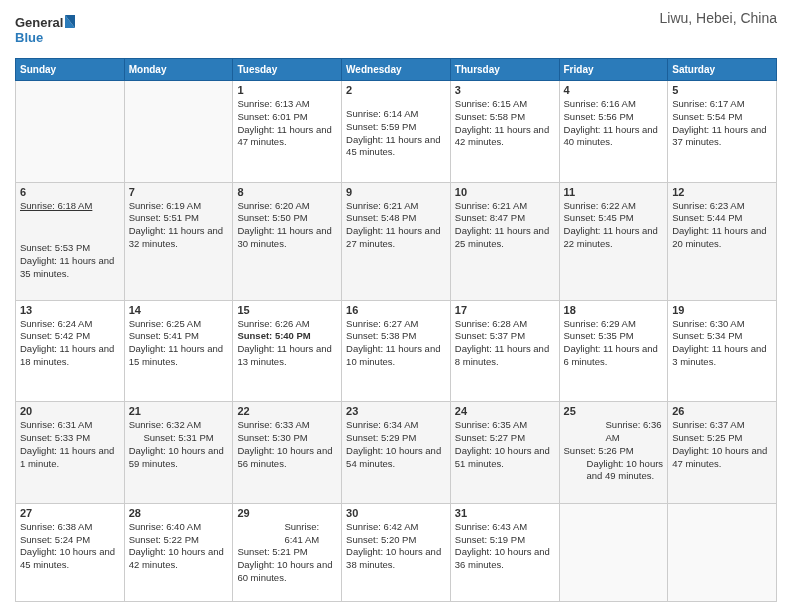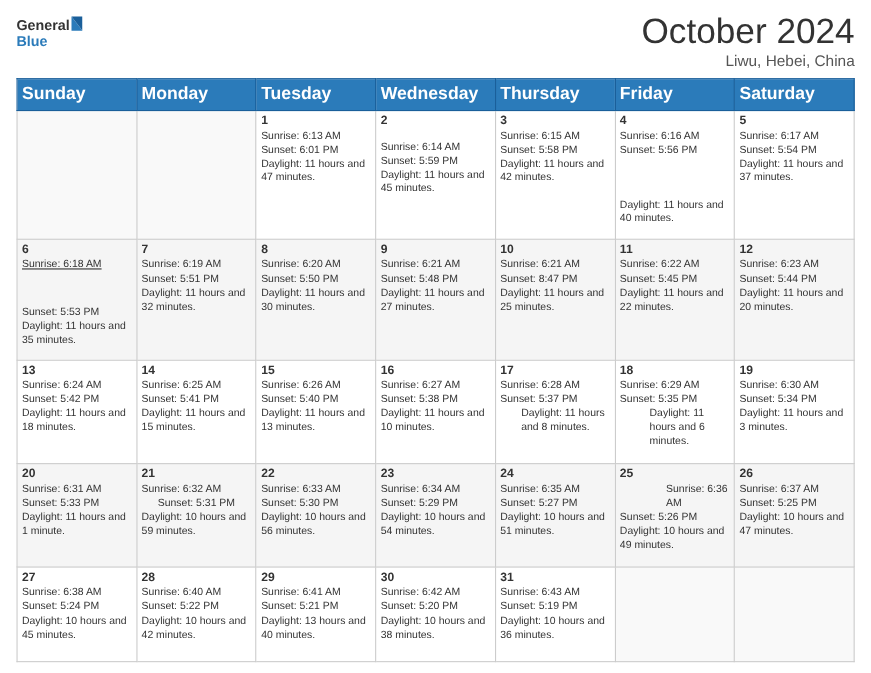--- a/index.html
+++ b/index.html
@@ -44,21 +44,21 @@
     .calendar {
       flex: 1;
       border: 1px solid #ccc;
       border-collapse: collapse;
       width: 100%;
       table-layout: fixed;
     }
     .calendar th {
       background: #2b7bba;
       color: #fff;
-      font-size: 16px;
+      font-size: 10px;
       font-weight: bold;
       padding: 5px 4px;
       border: 1px solid #1a5f9a;
       text-align: left;
     }
     .calendar td {
       border: 1px solid #ccc;
       vertical-align: top;
       padding: 3px 4px;
       font-size: 9.5px;
@@ -85,21 +85,20 @@
   <div class="header">
     <div class="logo">
         <svg viewBox="0 0 60 40" width="60" height="40">
           <text x="0" y="17" font-size="13" font-weight="bold" fill="#333" font-family="Arial">General</text>
           <text x="0" y="32" font-size="13" font-weight="bold" fill="#2b7bba" font-family="Arial">Blue</text>
           <polygon points="50,5 60,18 50,18" fill="#2b7bba"></polygon>
           <polygon points="50,5 60,5 60,18" fill="#1a5f9a"></polygon>
         </svg>
       </div>
     <div class="title-section">
-      <div class="month-title">October 2024</div>
       <div class="location">Liwu, Hebei, China</div>
     </div>
   </div>
 
   <table class="calendar">
     <thead>
       <tr>
       <th>Sunday</th>
           <th>Monday</th>
           <th>Tuesday</th>
@@ -128,21 +127,21 @@
           <td>
             <span class="day-num">3</span>
             <span style="display: block; line-height: 1.35;">Sunrise: 6:15 AM</span>
             <span style="display: block; line-height: 1.35;">Sunset: 5:58 PM</span>
             <span style="display: block; line-height: 1.35;">Daylight: 11 hours and 42 minutes.</span>
           </td>
           <td>
             <span class="day-num">4</span>
             <span style="display: block; line-height: 1.35;">Sunrise: 6:16 AM</span>
             <span style="display: block; line-height: 1.35;">Sunset: 5:56 PM</span>
-            <span style="display: block; line-height: 1.35; margin-top: 37px;">Daylight: 11 hours and 40 minutes.</span>
+            <span style="display: block; line-height: 1.35;">Daylight: 11 hours and 40 minutes.</span>
           </td>
           <td>
             <span class="day-num">5</span>
             <span style="display: block; line-height: 1.35;">Sunrise: 6:17 AM</span>
             <span style="display: block; line-height: 1.35;">Sunset: 5:54 PM</span>
             <span style="display: block; line-height: 1.35;">Daylight: 11 hours and 37 minutes.</span>
           </td>
         </tr>
         <tr class="row-alt">
           <td>
@@ -197,40 +196,40 @@
           </td>
           <td>
             <span class="day-num">14</span>
             <span style="display: block; line-height: 1.35;">Sunrise: 6:25 AM</span>
             <span style="display: block; line-height: 1.35;">Sunset: 5:41 PM</span>
             <span style="display: block; line-height: 1.35;">Daylight: 11 hours and 15 minutes.</span>
           </td>
           <td>
             <span class="day-num">15</span>
             <span style="display: block; line-height: 1.35;">Sunrise: 6:26 AM</span>
-            <span style="display: block; line-height: 1.35;">Sunset: 5:40 PM</span>
+            <span style="display: block; line-height: 1.35; font-weight: bold;">Sunset: 5:40 PM</span>
             <span style="display: block; line-height: 1.35;">Daylight: 11 hours and 13 minutes.</span>
           </td>
           <td>
             <span class="day-num">16</span>
             <span style="display: block; line-height: 1.35;">Sunrise: 6:27 AM</span>
             <span style="display: block; line-height: 1.35;">Sunset: 5:38 PM</span>
             <span style="display: block; line-height: 1.35;">Daylight: 11 hours and 10 minutes.</span>
           </td>
           <td>
             <span class="day-num">17</span>
             <span style="display: block; line-height: 1.35;">Sunrise: 6:28 AM</span>
             <span style="display: block; line-height: 1.35;">Sunset: 5:37 PM</span>
-            <span style="display: block; line-height: 1.35; margin-left: 19px;">Daylight: 11 hours and 8 minutes.</span>
+            <span style="display: block; line-height: 1.35;">Daylight: 11 hours and 8 minutes.</span>
           </td>
           <td>
             <span class="day-num">18</span>
             <span style="display: block; line-height: 1.35;">Sunrise: 6:29 AM</span>
             <span style="display: block; line-height: 1.35;">Sunset: 5:35 PM</span>
-            <span style="display: block; line-height: 1.35; margin-left: 27px;">Daylight: 11 hours and 6 minutes.</span>
+            <span style="display: block; line-height: 1.35;">Daylight: 11 hours and 6 minutes.</span>
           </td>
           <td>
             <span class="day-num">19</span>
             <span style="display: block; line-height: 1.35;">Sunrise: 6:30 AM</span>
             <span style="display: block; line-height: 1.35;">Sunset: 5:34 PM</span>
             <span style="display: block; line-height: 1.35;">Daylight: 11 hours and 3 minutes.</span>
           </td>
         </tr>
         <tr class="row-alt">
           <td>
@@ -260,21 +259,21 @@
           <td>
             <span class="day-num">24</span>
             <span style="display: block; line-height: 1.35;">Sunrise: 6:35 AM</span>
             <span style="display: block; line-height: 1.35;">Sunset: 5:27 PM</span>
             <span style="display: block; line-height: 1.35;">Daylight: 10 hours and 51 minutes.</span>
           </td>
           <td>
             <span class="day-num">25</span>
             <span style="display: block; line-height: 1.35; padding-left: 42px;">Sunrise: 6:36 AM</span>
             <span style="display: block; line-height: 1.35;">Sunset: 5:26 PM</span>
-            <span style="display: block; line-height: 1.35;">Daylight: 10 hours and 49 minutes.</span>
+            <span style="display: block; line-height: 1.35; margin-left: 23px;">Daylight: 10 hours and 49 minutes.</span>
           </td>
           <td>
             <span class="day-num">26</span>
             <span style="display: block; line-height: 1.35;">Sunrise: 6:37 AM</span>
             <span style="display: block; line-height: 1.35;">Sunset: 5:25 PM</span>
             <span style="display: block; line-height: 1.35;">Daylight: 10 hours and 47 minutes.</span>
           </td>
         </tr>
         <tr class="row-white">
           <td>
@@ -284,23 +283,23 @@
             <span style="display: block; line-height: 1.35;">Daylight: 10 hours and 45 minutes.</span>
           </td>
           <td>
             <span class="day-num">28</span>
             <span style="display: block; line-height: 1.35;">Sunrise: 6:40 AM</span>
             <span style="display: block; line-height: 1.35;">Sunset: 5:22 PM</span>
             <span style="display: block; line-height: 1.35;">Daylight: 10 hours and 42 minutes.</span>
           </td>
           <td>
             <span class="day-num">29</span>
-            <span style="display: block; line-height: 1.35;">Sunrise: 6:41 AM</span>
+            <span style="display: block; line-height: 1.35; margin-left: 47px;">Sunrise: 6:41 AM</span>
             <span style="display: block; line-height: 1.35;">Sunset: 5:21 PM</span>
-            <span style="display: block; line-height: 1.35;">Daylight: 13 hours and 40 minutes.</span>
+            <span style="display: block; line-height: 1.35;">Daylight: 10 hours and 60 minutes.</span>
           </td>
           <td>
             <span class="day-num">30</span>
             <span style="display: block; line-height: 1.35;">Sunrise: 6:42 AM</span>
             <span style="display: block; line-height: 1.35;">Sunset: 5:20 PM</span>
             <span style="display: block; line-height: 1.35;">Daylight: 10 hours and 38 minutes.</span>
           </td>
           <td>
             <span class="day-num">31</span>
             <span style="display: block; line-height: 1.35;">Sunrise: 6:43 AM</span>

